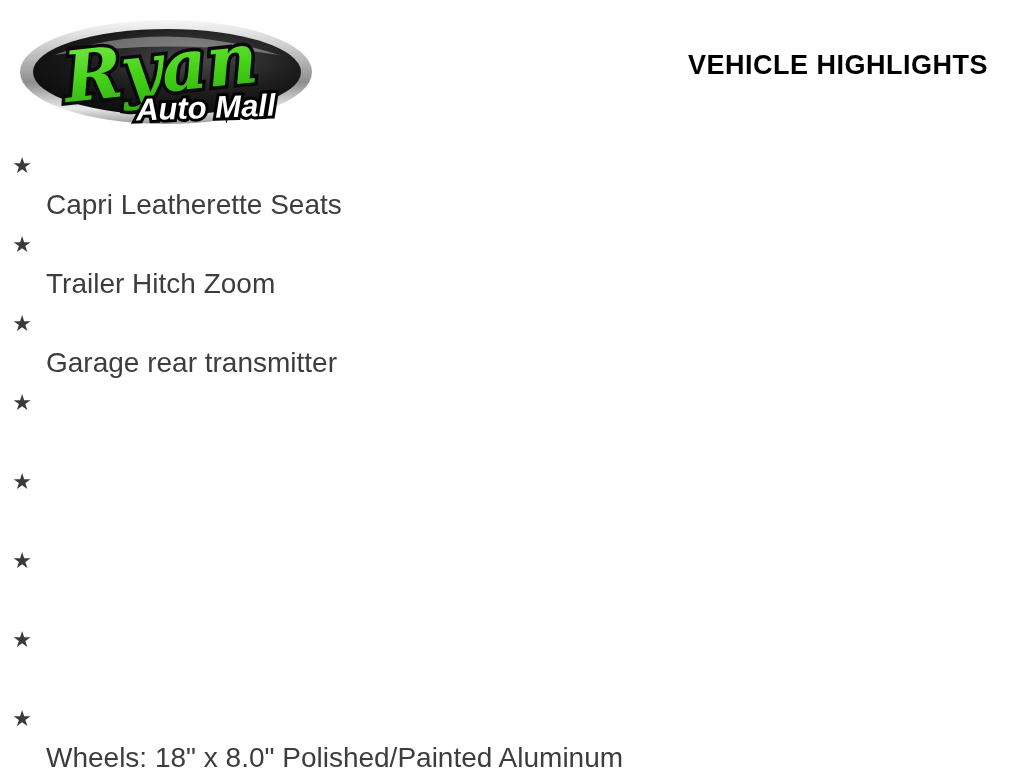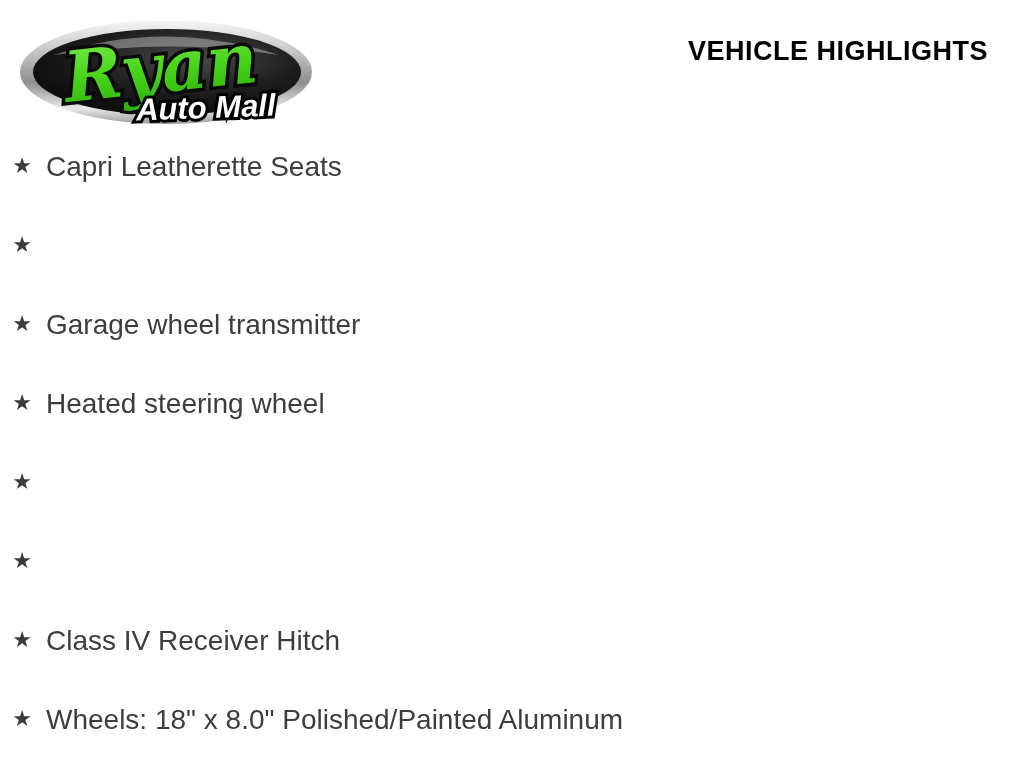--- a/index.html
+++ b/index.html
@@ -17,21 +17,21 @@
   }
 
   
   .logo-wrap {
     position: absolute;
     left: 14px; top: 10px;
     width: 300px; height: 120px;
   }
   .page-title {
     position: absolute;
-    top: 36px; right: 36px;
+    top: 50px; right: 36px;
     font-size: 27px;
     font-weight: bold;
     color: #000000;
     letter-spacing: 0.5px;
     white-space: nowrap;
   }
 
   
   .highlights {
     position: absolute;
@@ -50,20 +50,21 @@
     line-height: 32px;
     color: #3a3a3a;
     text-align: center;
     flex: 0 0 auto;
   }
   .highlight-label {
     font-size: 28px;
     line-height: 33px;
     color: #3d3d3d;
     white-space: nowrap;
+    margin-top: 38px;
   }
 </style>
 </head>
 <body>
 
 <div class="page">
 
   <div class="logo-wrap">
     <svg width="300" height="120" viewBox="0 0 300 120">
       <defs>
@@ -100,38 +101,37 @@
 
   <h1 class="page-title">VEHICLE HIGHLIGHTS</h1>
 
   <ul class="highlights">
     <li class="highlight-item">
       <span class="star-bullet">★</span>
       <span class="highlight-label">Capri Leatherette Seats</span>
     </li>
     <li class="highlight-item">
       <span class="star-bullet">★</span>
+      <span class="highlight-label">Trailer Hitch Zoom</span>
     </li>
     <li class="highlight-item">
       <span class="star-bullet">★</span>
-      <span class="highlight-label">Garage wheel transmitter</span>
-    </li>
-    <li class="highlight-item">
-      <span class="star-bullet">★</span>
-      <span class="highlight-label">Heated steering wheel</span>
+      <span class="highlight-label">Garage rear transmitter</span>
     </li>
     <li class="highlight-item">
       <span class="star-bullet">★</span>
     </li>
     <li class="highlight-item">
       <span class="star-bullet">★</span>
     </li>
     <li class="highlight-item">
       <span class="star-bullet">★</span>
-      <span class="highlight-label">Class IV Receiver Hitch</span>
+    </li>
+    <li class="highlight-item">
+      <span class="star-bullet">★</span>
     </li>
     <li class="highlight-item">
       <span class="star-bullet">★</span>
       <span class="highlight-label">Wheels: 18" x 8.0" Polished/Painted Aluminum</span>
     </li>
   </ul>
 
 </div>
 
 </body></html>

